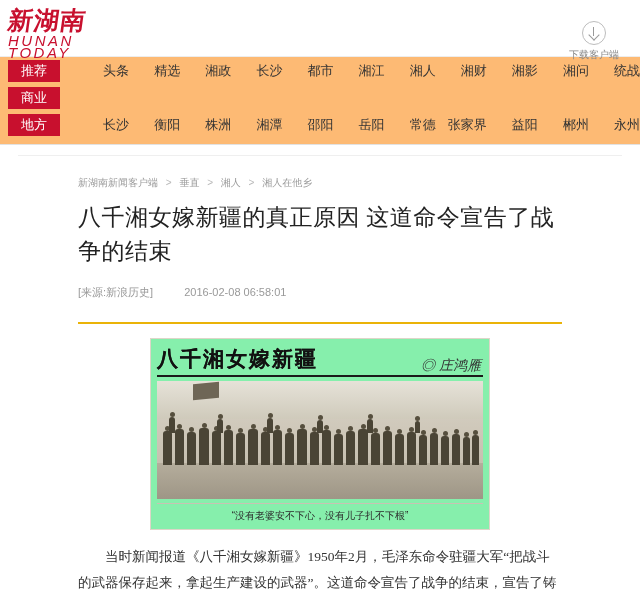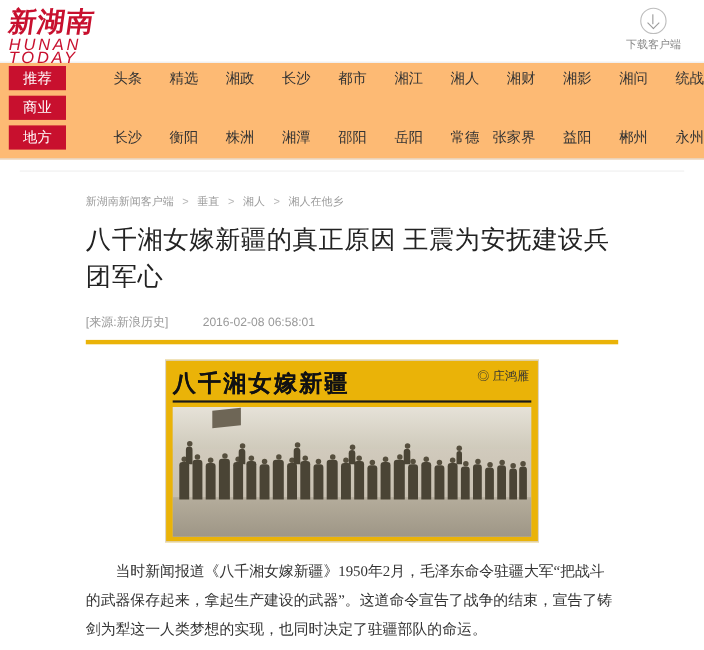--- a/index.html
+++ b/index.html
@@ -49,21 +49,21 @@
     font-size: 15px;
     color: #c8102e;
     letter-spacing: 2.5px;
     line-height: 12px;
     margin-top: -1px;
     font-style: italic;
   }
   .header-right {
     position: absolute;
     right: 10px;
-    top: 7px;
+    top: 21px;
     text-align: center;
     width: 72px;
   }
   .dl-icon {
     width: 22px;
     height: 22px;
     border: 1px solid #bdbdbd;
     border-radius: 50%;
     margin: 0 auto;
     position: relative;
@@ -168,33 +168,33 @@
     font-size: 23px;
     color: #222;
     line-height: 34px;
     font-weight: normal;
     margin: 0 0 16px 0;
     letter-spacing: 0.5px;
   }
   .meta {
     font-size: 11px;
     color: #999;
-    border-bottom: 4px solid #eab308;
-    padding-bottom: 9px;
+    border-bottom: 2px solid #eab308;
+    padding-bottom: 22px;
     margin-bottom: 14px;
   }
   .meta .source {
     margin-right: 28px;
   }
 
   
   .figure {
     width: 340px;
     margin: 0 auto 14px auto;
-    background: #eab308;
+    background: #86efac;
     border: 1px solid #ddd6c8;
     padding: 6px 6px 4px 6px;
     box-sizing: border-box;
   }
   .fig-head {
     position: relative;
     height: 30px;
     border-bottom: 2px solid #1a1a1a;
     margin-bottom: 4px;
   }
@@ -204,23 +204,24 @@
     font-size: 21px;
     color: #111;
     letter-spacing: 2px;
     line-height: 28px;
     background: linear-gradient(#222, #222);
     -webkit-background-clip: text;
   }
   .fig-byline {
     position: absolute;
     right: 2px;
-    bottom: 15px;
-    font-size: 11px;
+    bottom: 0;
+    font-size: 14px;
     color: #333;
+    font-style: italic;
   }
   .fig-photo {
     height: 118px;
     position: relative;
     overflow: hidden;
     background: linear-gradient(#d9d4c8 0%, #cfc8ba 40%, #bfb7a6 100%);
   }
   .sky {
     position: absolute;
     left: 0; right: 0; top: 0;
@@ -356,21 +357,21 @@
       <div class="breadcrumb">
         <a href="#">新湖南新闻客户端</a>
         <span class="sep">&gt;</span>
         <a href="#">垂直</a>
         <span class="sep">&gt;</span>
         <a href="#">湘人</a>
         <span class="sep">&gt;</span>
         <a href="#">湘人在他乡</a>
       </div>
 
-      <h1 class="title">八千湘女嫁新疆的真正原因 王震为安抚建设兵团军心</h1>
+      <h1 class="title">八千湘女嫁新疆的真正原因 这道命令宣告了战争的结束</h1>
 
       <div class="meta">
         <span class="source">[来源:新浪历史]</span>
         <span>2016-02-08 06:58:01</span>
       </div>
 
       <div class="figure">
         <div class="fig-head">
           <span class="fig-title">八千湘女嫁新疆</span>
           <span class="fig-byline">◎ 庄鸿雁</span>
@@ -408,20 +409,21 @@
             <i style="left:306px;top:30px; width:7px;  height:28px;"></i>
             <i style="left:315px;top:28px; width:7px;  height:30px;"></i>
             <i style="left:12px; top:10px; width:6px;  height:16px;"></i>
             <i style="left:60px; top:12px; width:6px;  height:14px;"></i>
             <i style="left:110px;top:11px; width:6px;  height:15px;"></i>
             <i style="left:160px;top:13px; width:6px;  height:13px;"></i>
             <i style="left:210px;top:12px; width:6px;  height:14px;"></i>
             <i style="left:258px;top:14px; width:5px;  height:12px;"></i>
           </div>
         </div>
+        <div class="fig-caption">“没有老婆安不下心，没有儿子扎不下根”</div>
       </div>
 
       <p class="body-text">当时新闻报道《八千湘女嫁新疆》1950年2月，毛泽东命令驻疆大军“把战斗的武器保存起来，拿起生产建设的武器”。这道命令宣告了战争的结束，宣告了铸剑为犁这一人类梦想的实现，也同时决定了驻疆部队的命运。</p>
 
     </div>
   </div>
 
   <div class="page-right-gutter"></div>
 </div>
 

